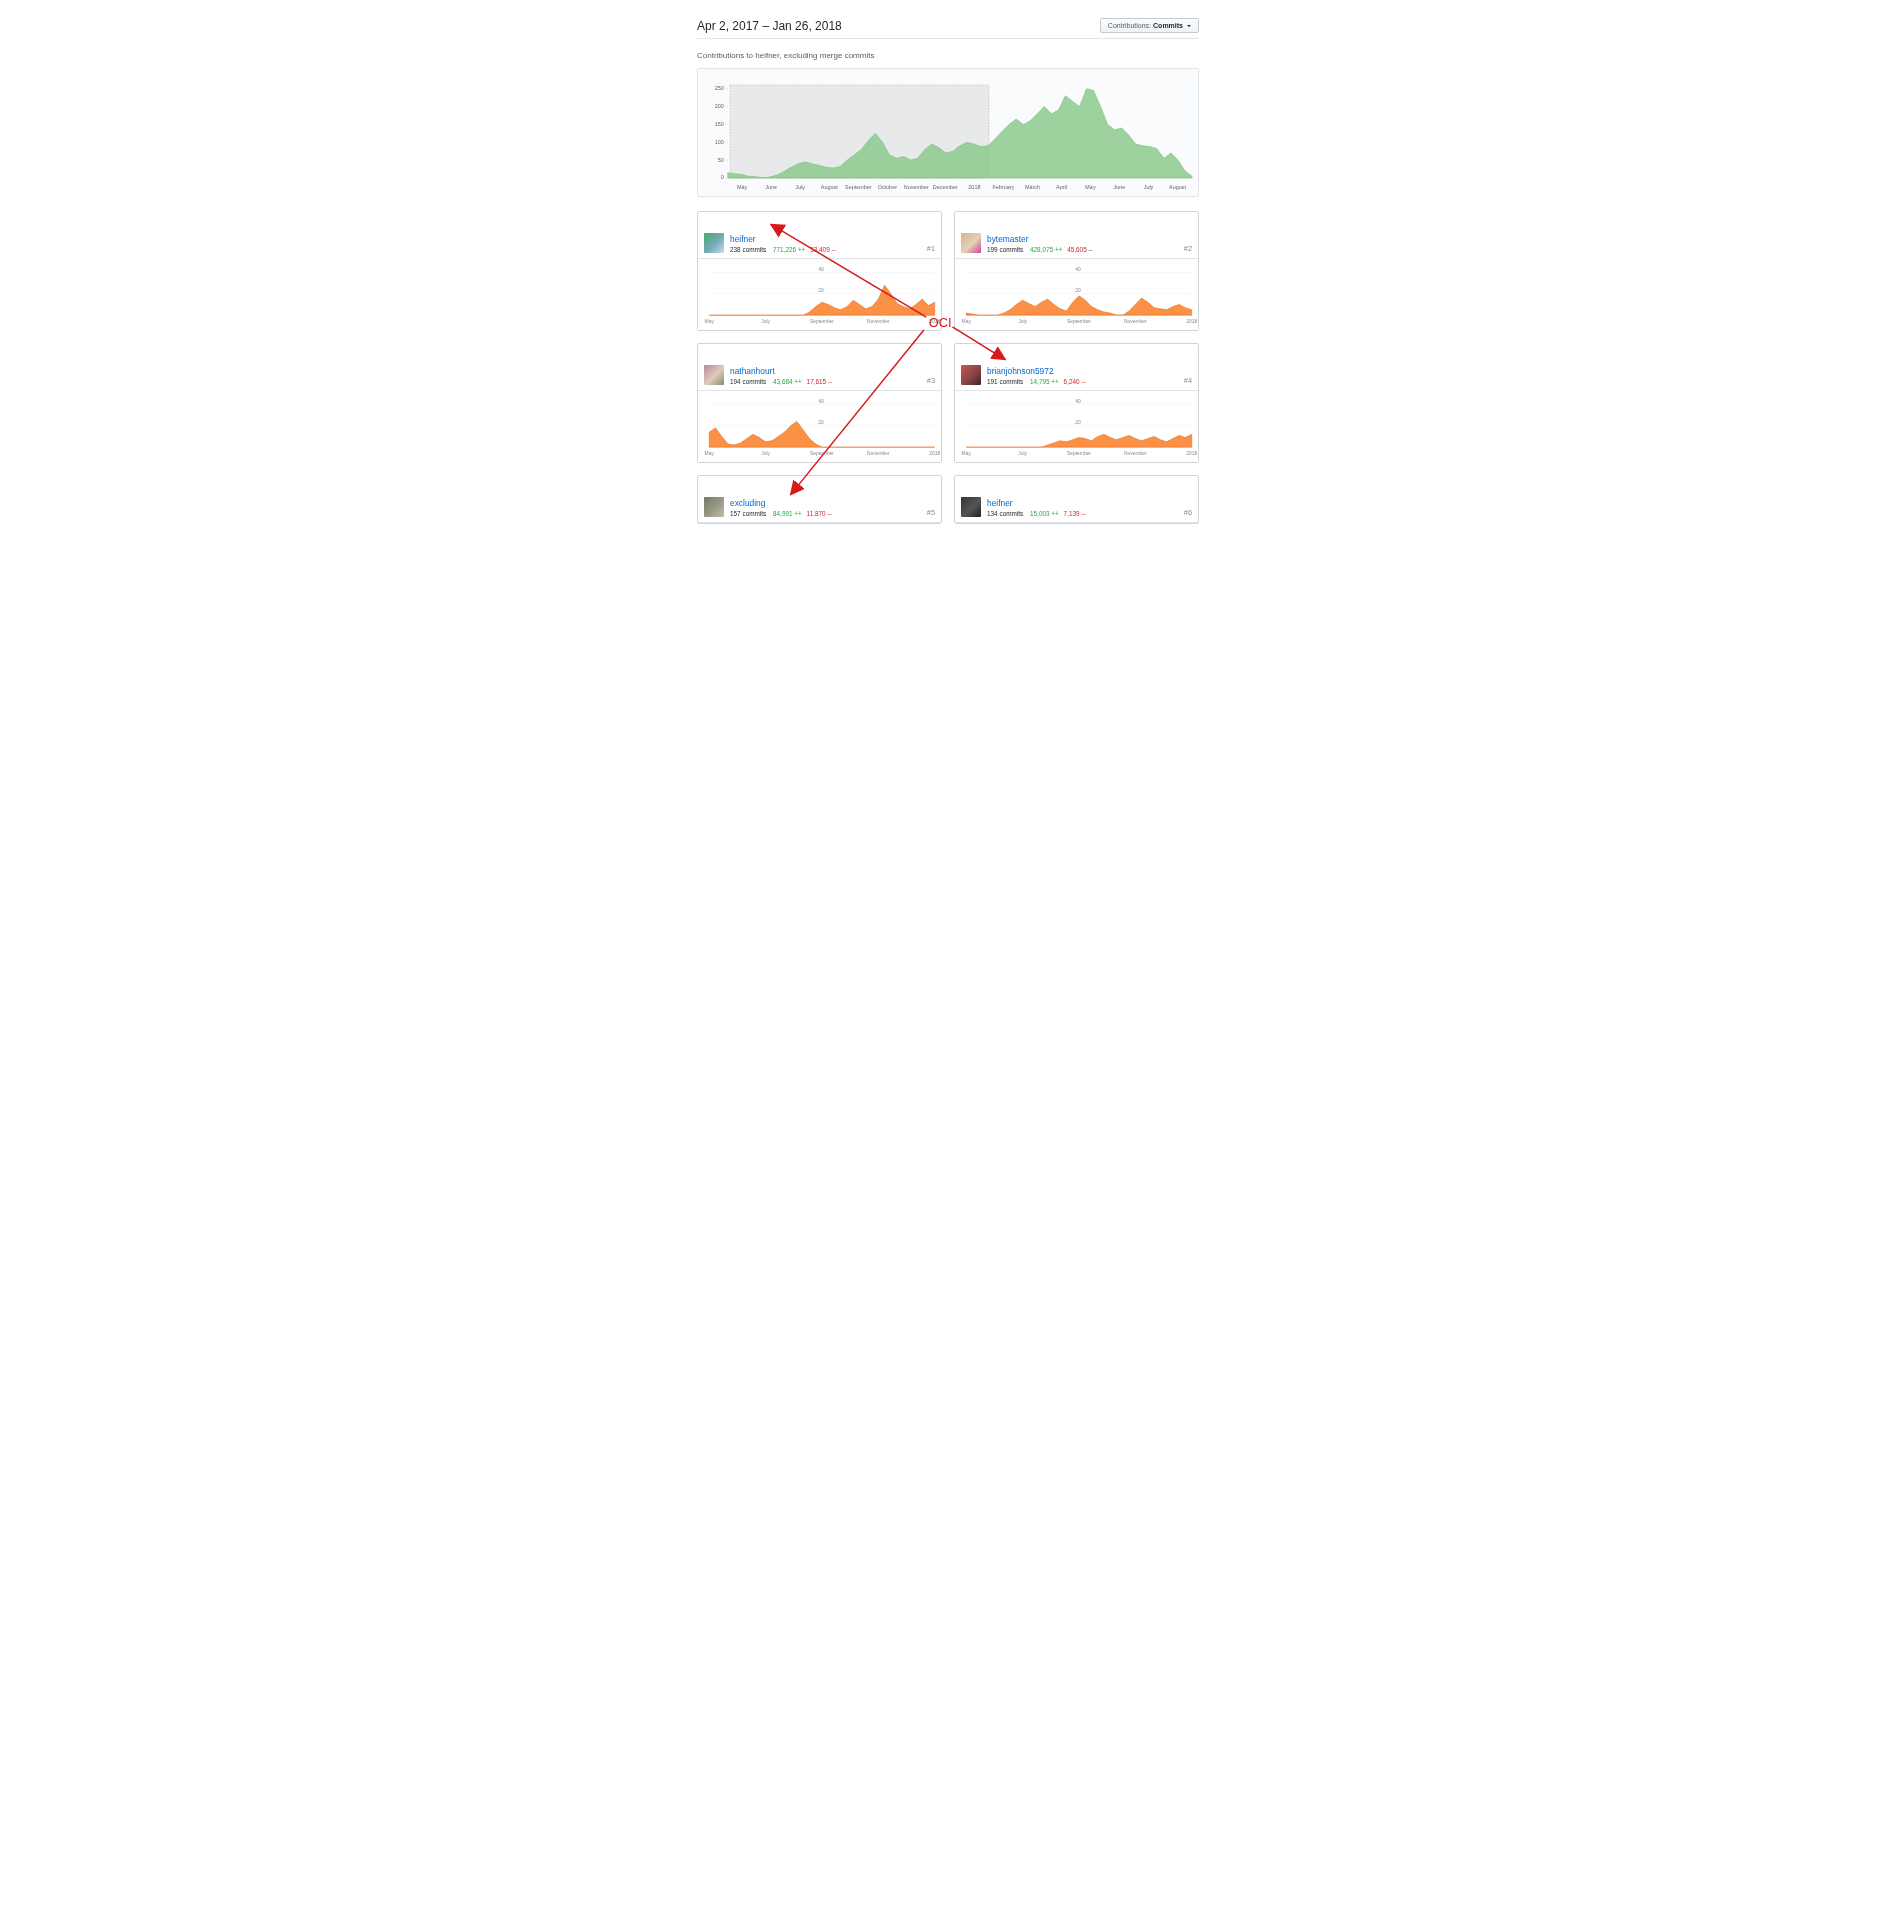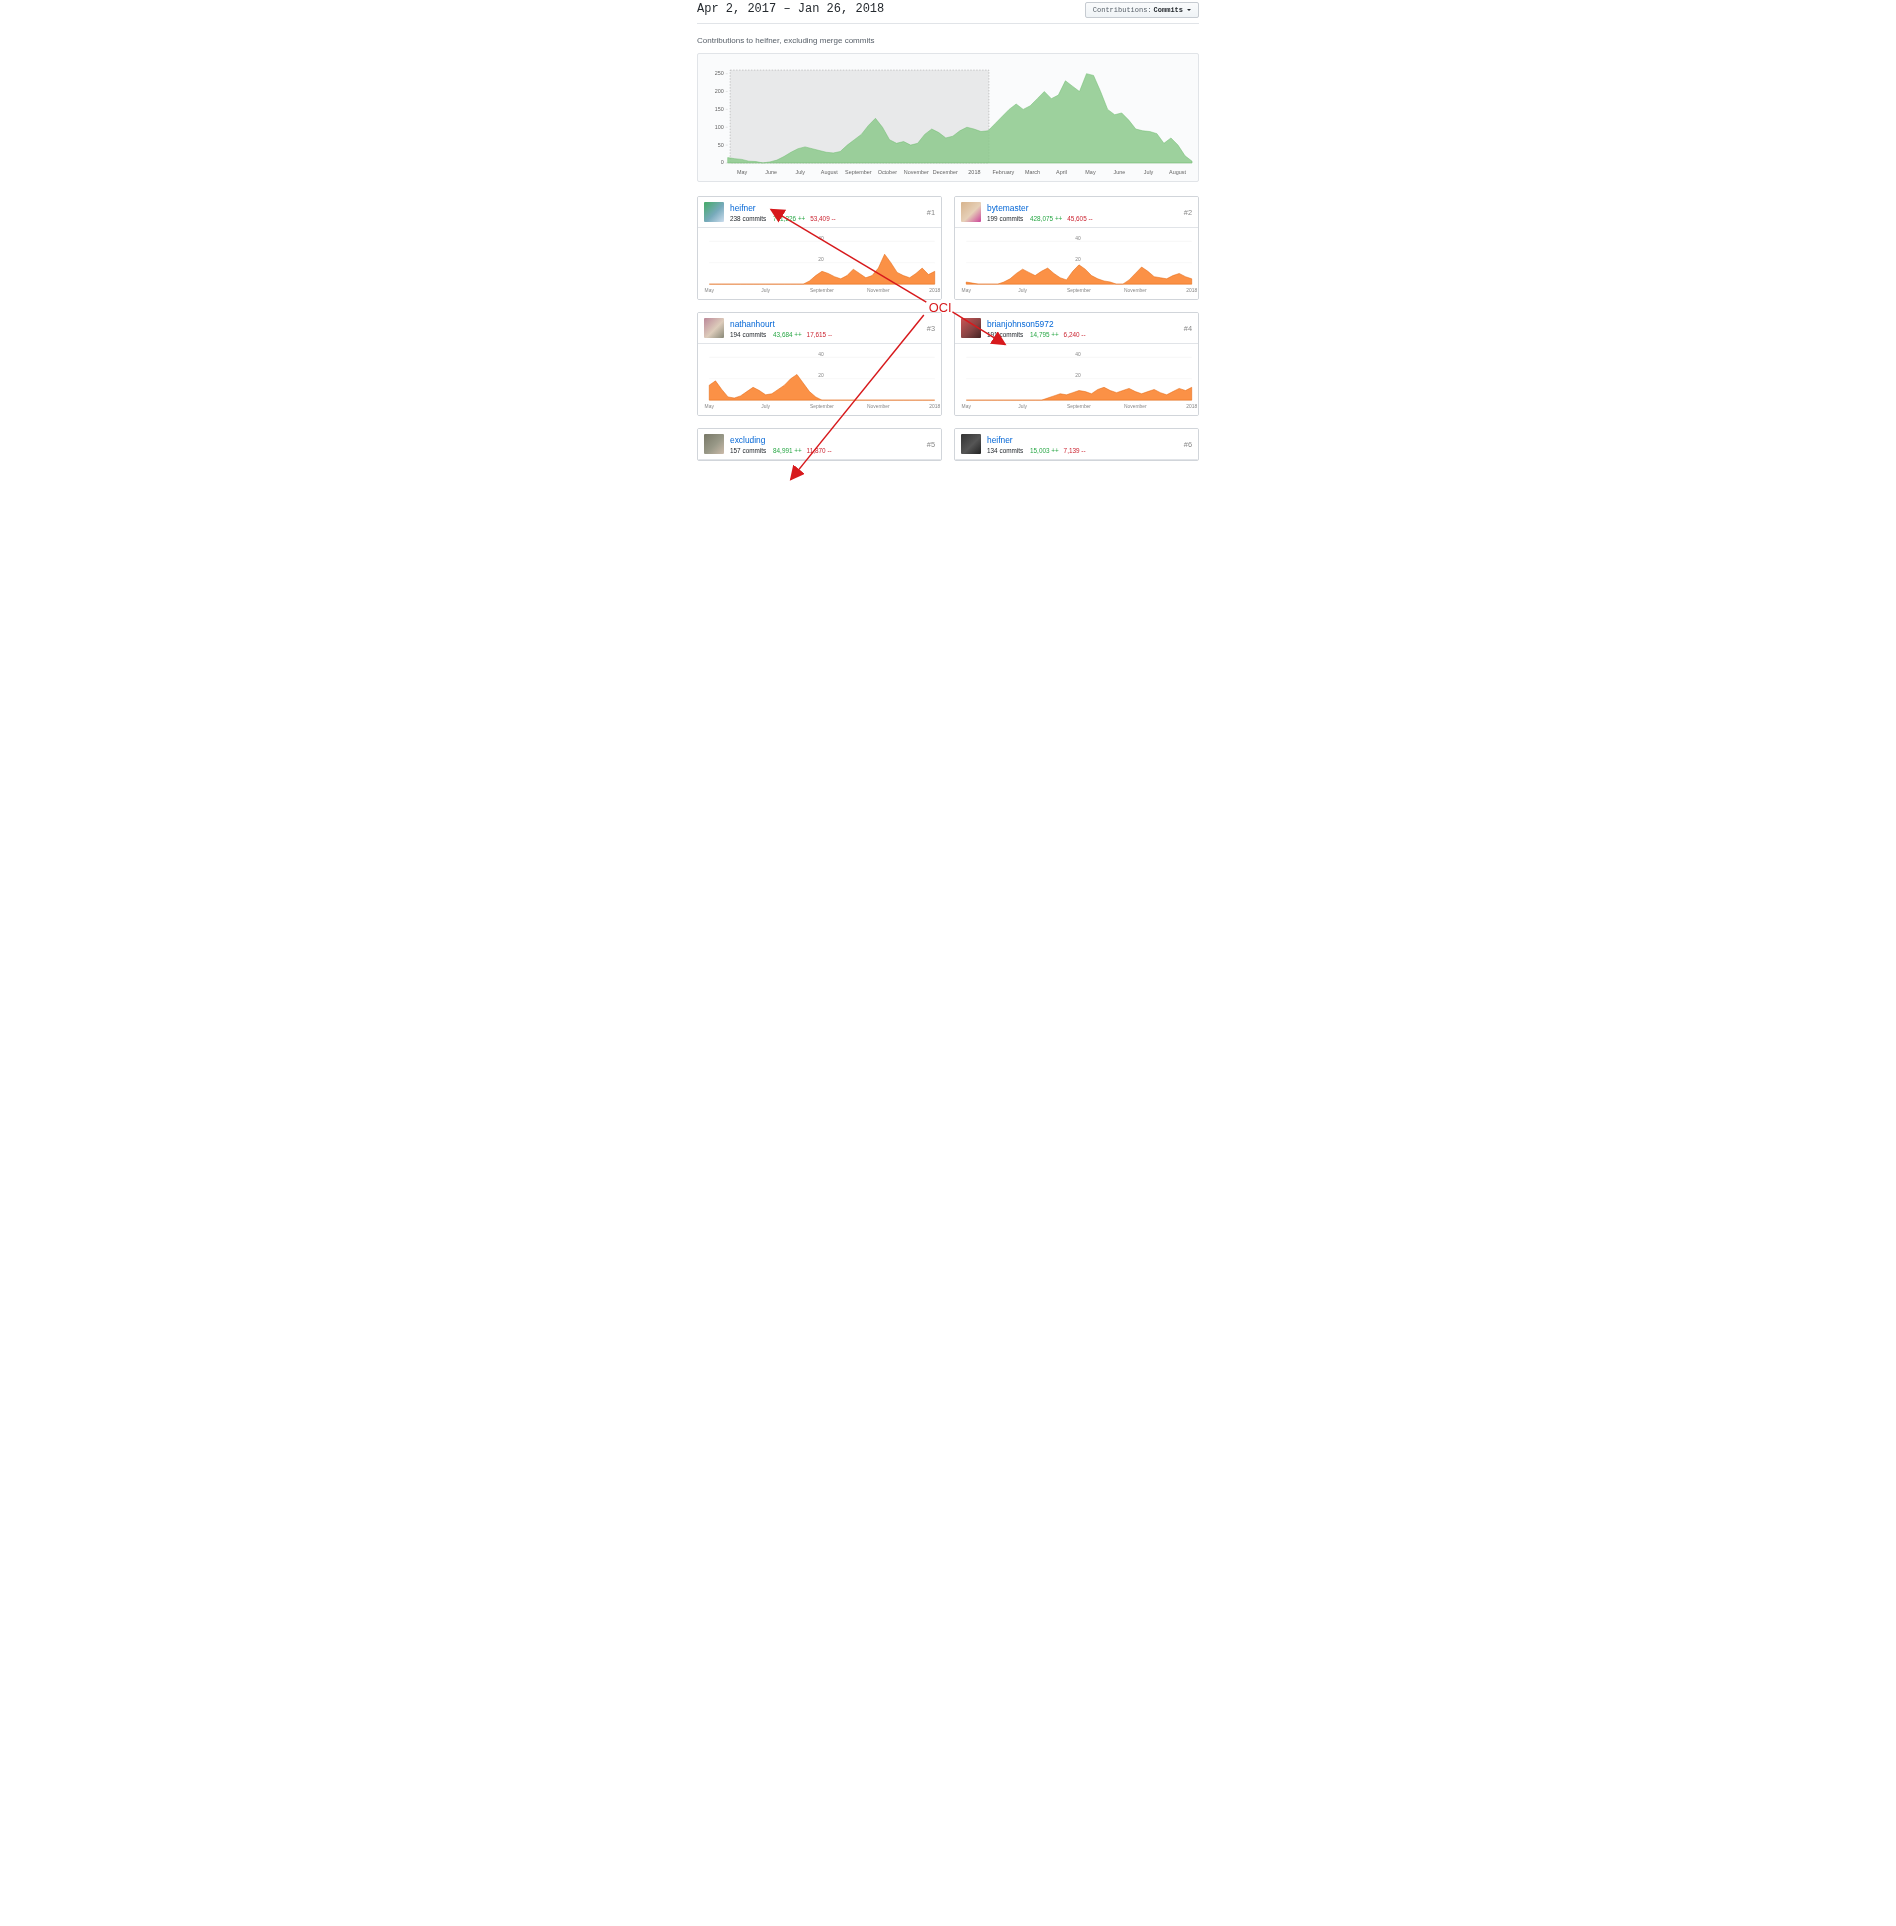--- a/index.html
+++ b/index.html
@@ -22,26 +22,25 @@
     font-family: -apple-system, BlinkMacSystemFont, "Segoe UI", Helvetica, Arial, sans-serif;
     color: var(--text-dark);
   }
   .page {
     width: 534px;
     margin: 0 auto;
     padding: 0 16px 20px;
   }
   .header-row {
     display: flex;
-    align-items: flex-start;
+    align-items: flex-end;
     justify-content: space-between;
-    padding-top: 2px;
+    padding-top: 18px;
     padding-bottom: 5px;
     border-bottom: 0.5px solid var(--border-light);
-    font-family: Liberation Mono, monospace;
   }
   .date-range {
     font-size: 12px;
     font-weight: 400;
     color: var(--text-dark);
   }
   .contrib-dropdown {
     border: 0.5px solid #c6cbd1;
     background: linear-gradient(#fafbfc, #eff3f6);
     border-radius: 2px;
@@ -91,25 +90,26 @@
     position: relative;
   }
   .card {
     border: 0.5px solid var(--border);
     border-radius: 2px;
     background: #fff;
     overflow: hidden;
   }
   .card-head {
     display: flex;
-    align-items: center;
+    align-items: flex-end;
     padding: 5px 6px;
     border-bottom: 0.5px solid var(--border-light);
     background: #fff;
     gap: 6px;
+    margin-top: 16px;
   }
   .avatar {
     width: 20px; height: 20px;
     border-radius: 1px;
     flex: 0 0 20px;
   }
   .card-info { flex: 1; min-width: 0; }
   .username {
     color: var(--link-blue);
     font-size: 8.4px;

